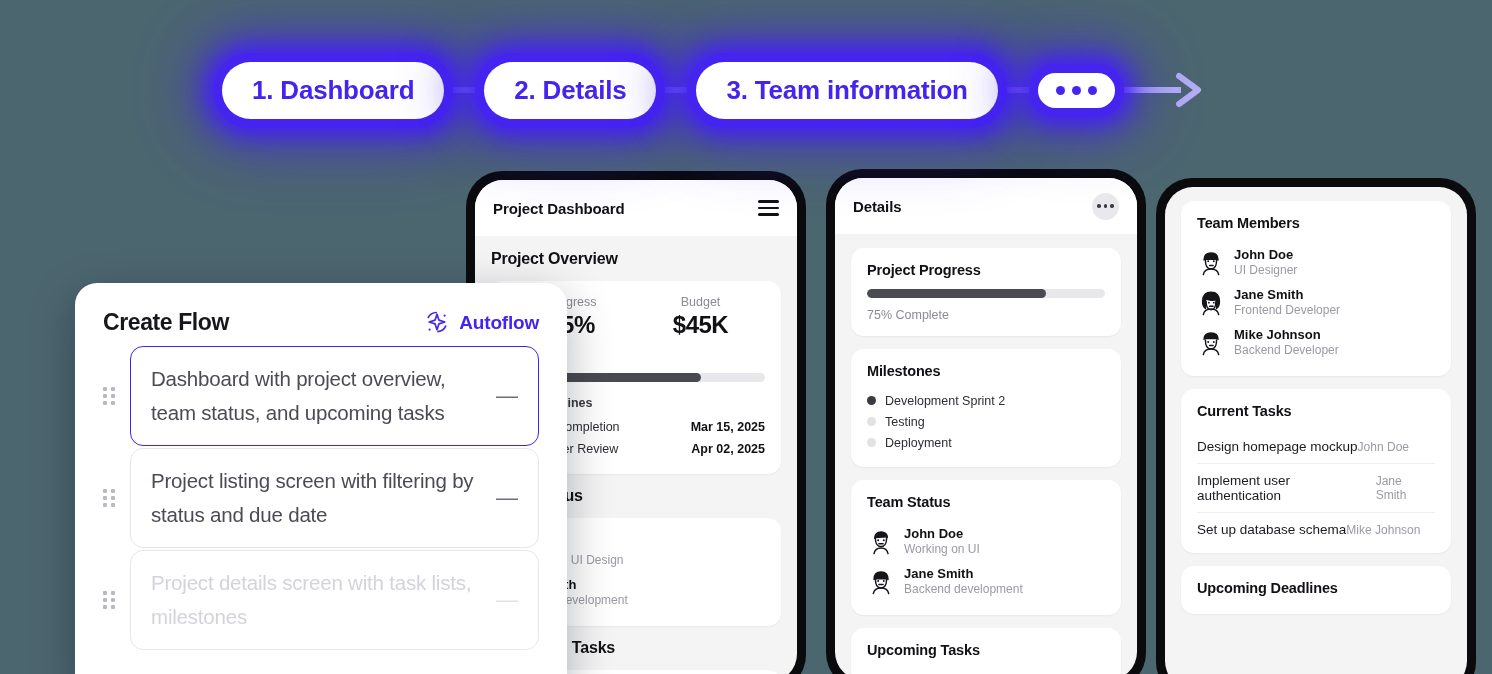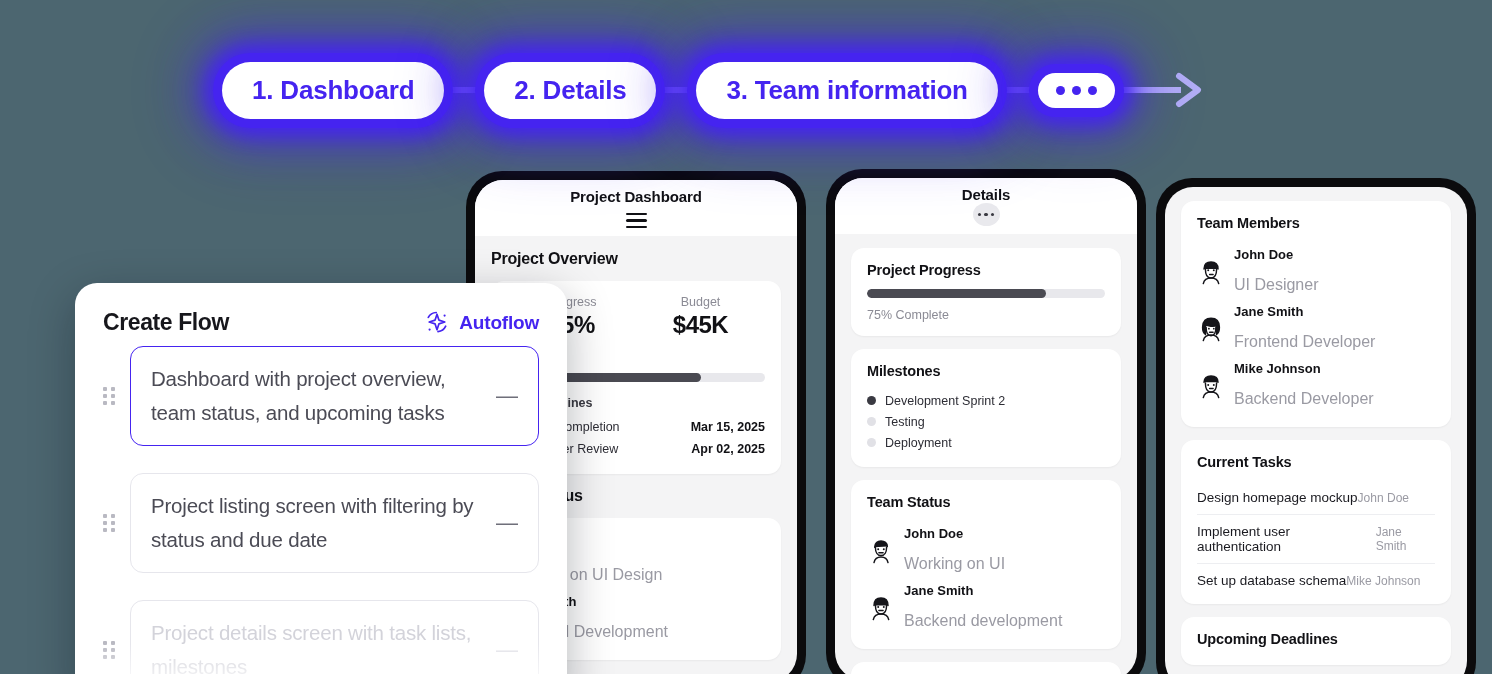--- a/index.html
+++ b/index.html
@@ -82,22 +82,21 @@
   #phone-dashboard { left: 466px; top: 171px; width: 340px; height: 520px; }
   #phone-details   { left: 826px; top: 169px; width: 320px; height: 520px; }
   #phone-team      { left: 1156px; top: 178px; width: 320px; height: 520px; }
 
   .app-bar {
     background: #ffffff;
     height: 56px;
     display: flex;
     align-items: center;
     justify-content: space-between;
-    padding: 8px 18px;
-    flex-direction: column;
+    padding: 16px 18px;
   }
   .app-bar .title {
     font-size: 15px; font-weight: 700; color: #111115;
     letter-spacing: -0.1px;
   }
   .hamburger { display: flex; flex-direction: column; gap: 4px; cursor: pointer; }
   .hamburger span { display: block; width: 21px; height: 2.4px; background: #111115; border-radius: 2px; }
   .dots-btn {
     width: 27px; height: 27px; border-radius: 50%;
     background: #e9e9ed;
@@ -135,21 +134,21 @@
 
   .kv-row {
     display: flex; justify-content: space-between; align-items: center;
     font-size: 12.5px; padding: 4px 0;
   }
   .kv-row .k { color: #2d2d35; }
   .kv-row .v { color: #111115; font-weight: 700; }
 
   .person { display: flex; align-items: center; gap: 9px; padding: 5px 0; }
   .person .meta .nm { font-size: 13px; font-weight: 700; color: #111115; }
-  .person .meta .rl { font-size: 16px; color: #9a9aa3; margin-top: 14px; }
+  .person .meta .rl { font-size: 12px; color: #9a9aa3; margin-top: 1px; }
 
   .avatar { width: 28px; height: 28px; flex: 0 0 auto; }
 
   
   .ms { display: flex; align-items: center; gap: 9px; padding: 3.5px 0; }
   .ms .dot { width: 9px; height: 9px; border-radius: 50%; flex: 0 0 auto; }
   .ms .dot.done { background: #3a3a42; }
   .ms .dot.todo { background: #e1e1e6; }
   .ms .lb { font-size: 12.5px; color: #2d2d35; }
 
@@ -176,21 +175,21 @@
     content: "";
     position: absolute; left: 0; right: 0; bottom: 0; height: 60px;
     background: linear-gradient(to bottom, rgba(255,255,255,0) 0%, #ffffff 85%);
     pointer-events: none;
   }
   .cf-head { display: flex; align-items: center; justify-content: space-between; margin-bottom: 10px; }
   .cf-title { font-size: 23px; font-weight: 700; color: #17171c; letter-spacing: -0.4px; }
   .cf-auto { display: flex; align-items: center; gap: 9px; cursor: pointer; }
   .cf-auto .lbl { font-size: 19px; font-weight: 700; color: #4524f0; letter-spacing: -0.2px; }
 
-  .flow-item { display: flex; align-items: center; gap: 14px; margin-bottom: 27px; }
+  .flow-item { display: flex; align-items: center; gap: 14px; margin-bottom: 2px; }
   .drag-handle {
     width: 13px; flex: 0 0 auto;
     display: grid; grid-template-columns: 1fr 1fr; gap: 3px;
     cursor: grab;
   }
   .drag-handle i { width: 4px; height: 4px; border-radius: 1px; background: #b9b9c2; display: block; }
   .flow-box {
     flex: 1;
     border: 1.6px solid #e6e6ec;
     border-radius: 13px;

